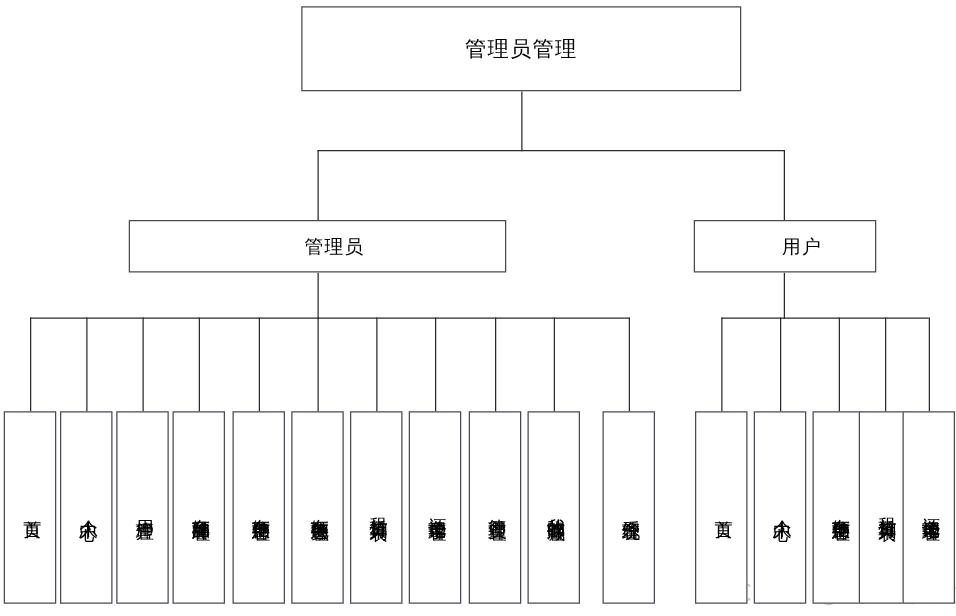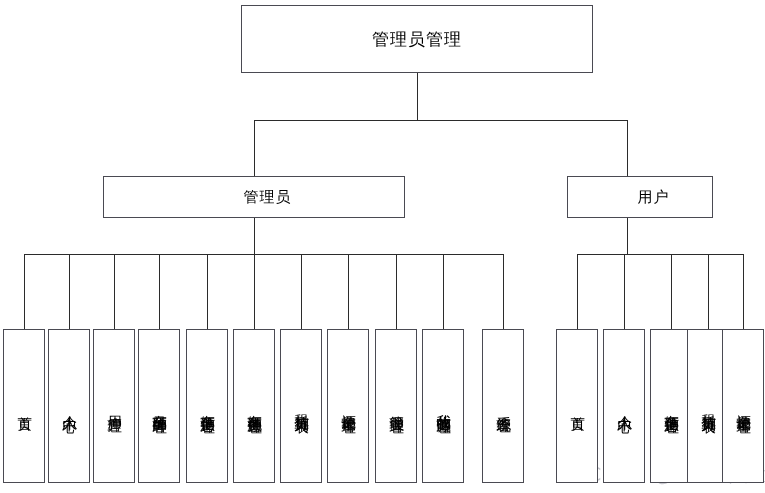--- a/index.html
+++ b/index.html
@@ -47,21 +47,21 @@
     font-size: 15px;
     letter-spacing: 1px;
     padding-left: 27px;
   }
   .node.admin {
     left: 103px;
     top: 176px;
     width: 302px;
   }
   .node.user {
-    left: 567px;
+    left: 555px;
     top: 176px;
     width: 146px;
   }
 
   
   .node.leaf {
     top: 329px;
     height: 154px;
     font-size: 14.5px;
     line-height: 15.5px;

